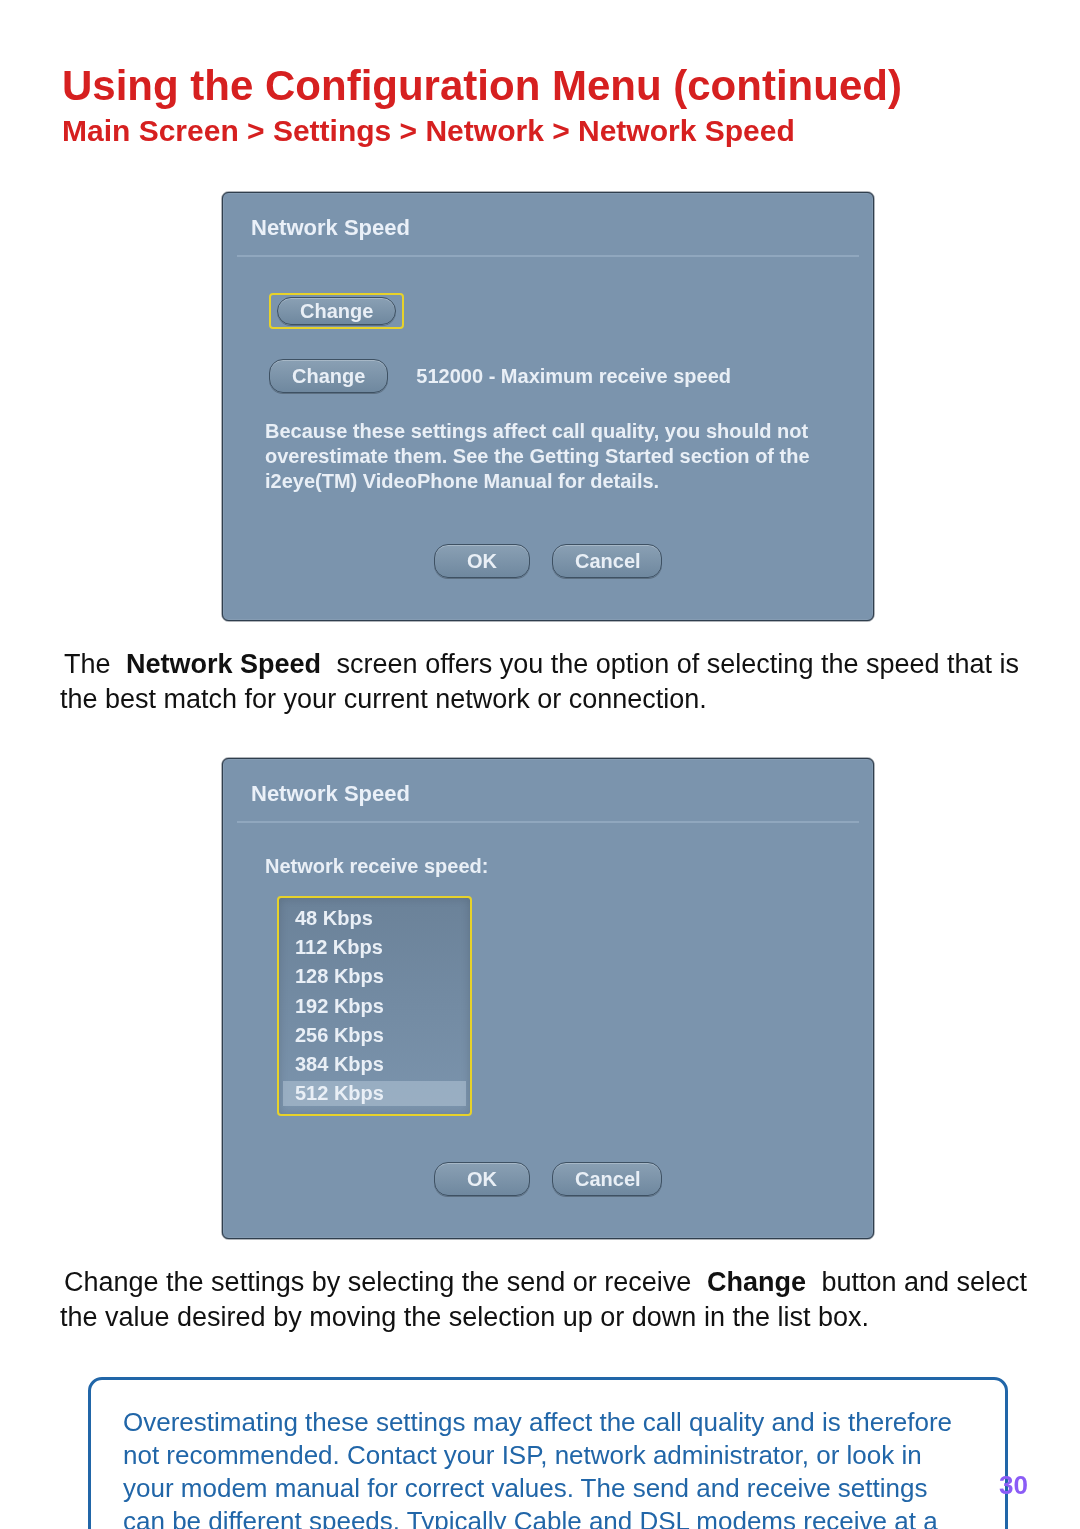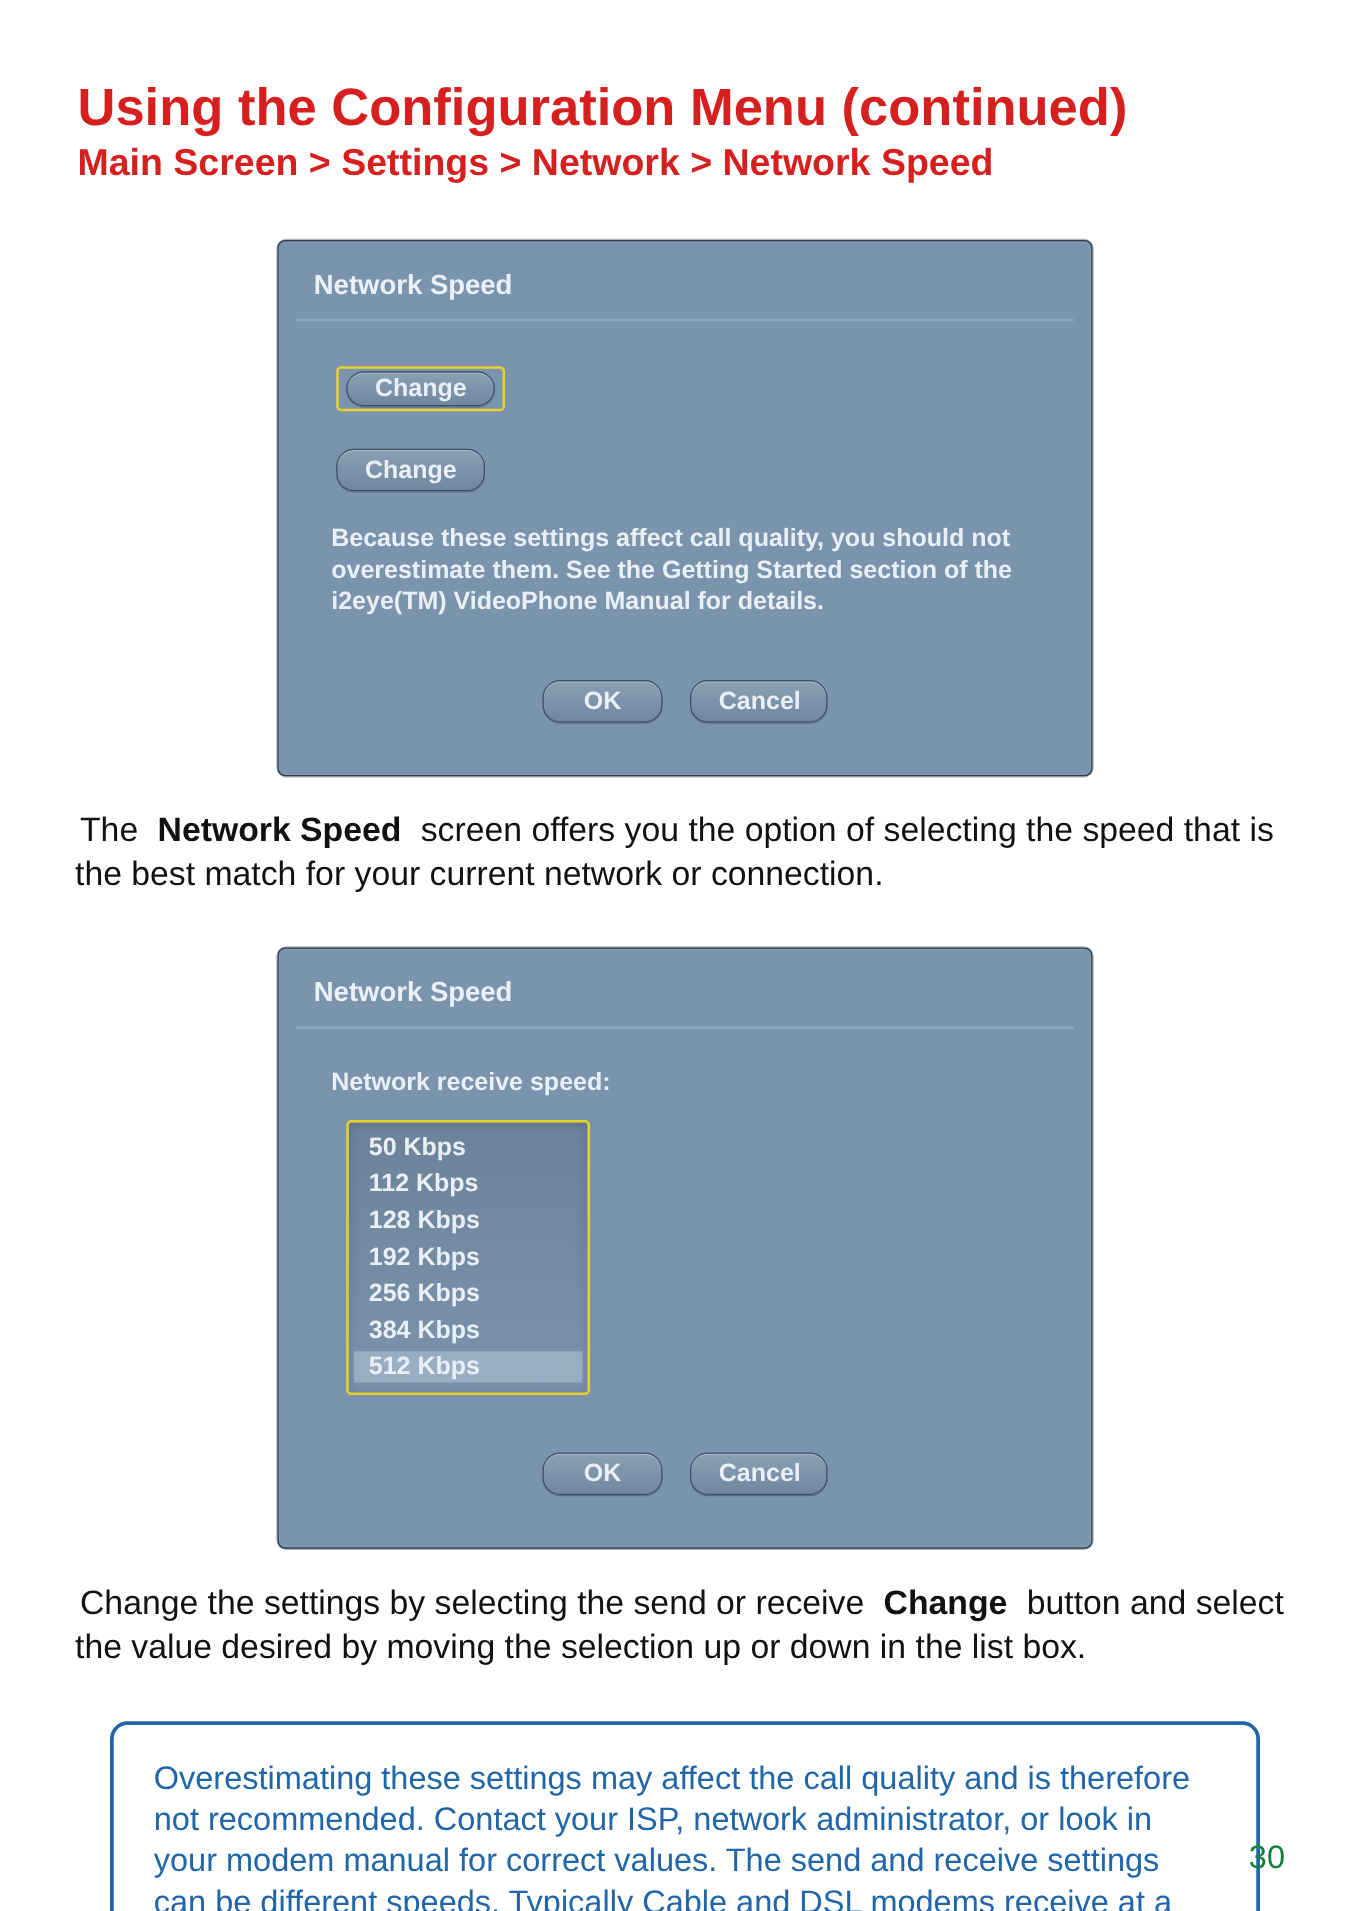--- a/index.html
+++ b/index.html
@@ -124,62 +124,63 @@
   }
   .note-box p {
     color: #2166a8;
     font-size: 26px;
     line-height: 1.28;
   }
 
   .page-number {
     position:absolute;
     bottom: 32px; right: 56px;
-    font-size: 26px; color:#15803d;
+    font-size: 26px; color:#8b5cf6;font-weight:bold;
   }
 </style>
 </head>
 <body>
 
 <div class="title">Using the Configuration Menu (continued)</div>
 <div class="breadcrumb">Main Screen &gt; Settings &gt; Network &gt; Network Speed</div>
 
 <div class="dialog">
   <div class="dialog-header">
     <div class="dialog-title">Network Speed</div>
   </div>
   <div class="dialog-body">
     <div class="row">
       <span class="highlight-box">
         <span class="btn">Change</span>
       </span>
     </div>
     <div class="row">
       <span class="btn">Change</span>
+      <span class="row-text">512000 - Maximum receive speed</span>
     </div>
     <div class="dialog-note">Because these settings affect call quality, you should not overestimate them.  See the Getting Started section of the i2eye(TM) VideoPhone Manual for details.</div>
     <div class="dialog-footer">
       <span class="btn" style="width:96px">OK</span>
       <span class="btn" style="width:110px">Cancel</span>
     </div>
   </div>
 </div>
 
 <p class="body-text">
   <span>The </span><span class="bold">Network Speed</span><span> screen offers you the option of selecting the speed that is the best match for your current network or connection.</span>
 </p>
 
 <div class="dialog">
   <div class="dialog-header">
     <div class="dialog-title">Network Speed</div>
   </div>
   <div class="dialog-body">
     <div class="field-label">Network receive speed:</div>
     <div class="listbox-wrap" id="listbox">
-        <div class="listbox-item">50 Kbps</div>
+        <div class="listbox-item">48 Kbps</div>
         <div class="listbox-item">112 Kbps</div>
         <div class="listbox-item">128 Kbps</div>
         <div class="listbox-item">192 Kbps</div>
         <div class="listbox-item">256 Kbps</div>
         <div class="listbox-item">384 Kbps</div>
         <div class="listbox-item selected">512 Kbps</div>
       </div>
     <div class="dialog-footer" style="margin-top:42px">
       <span class="btn" style="width:96px">OK</span>
       <span class="btn" style="width:110px">Cancel</span>

